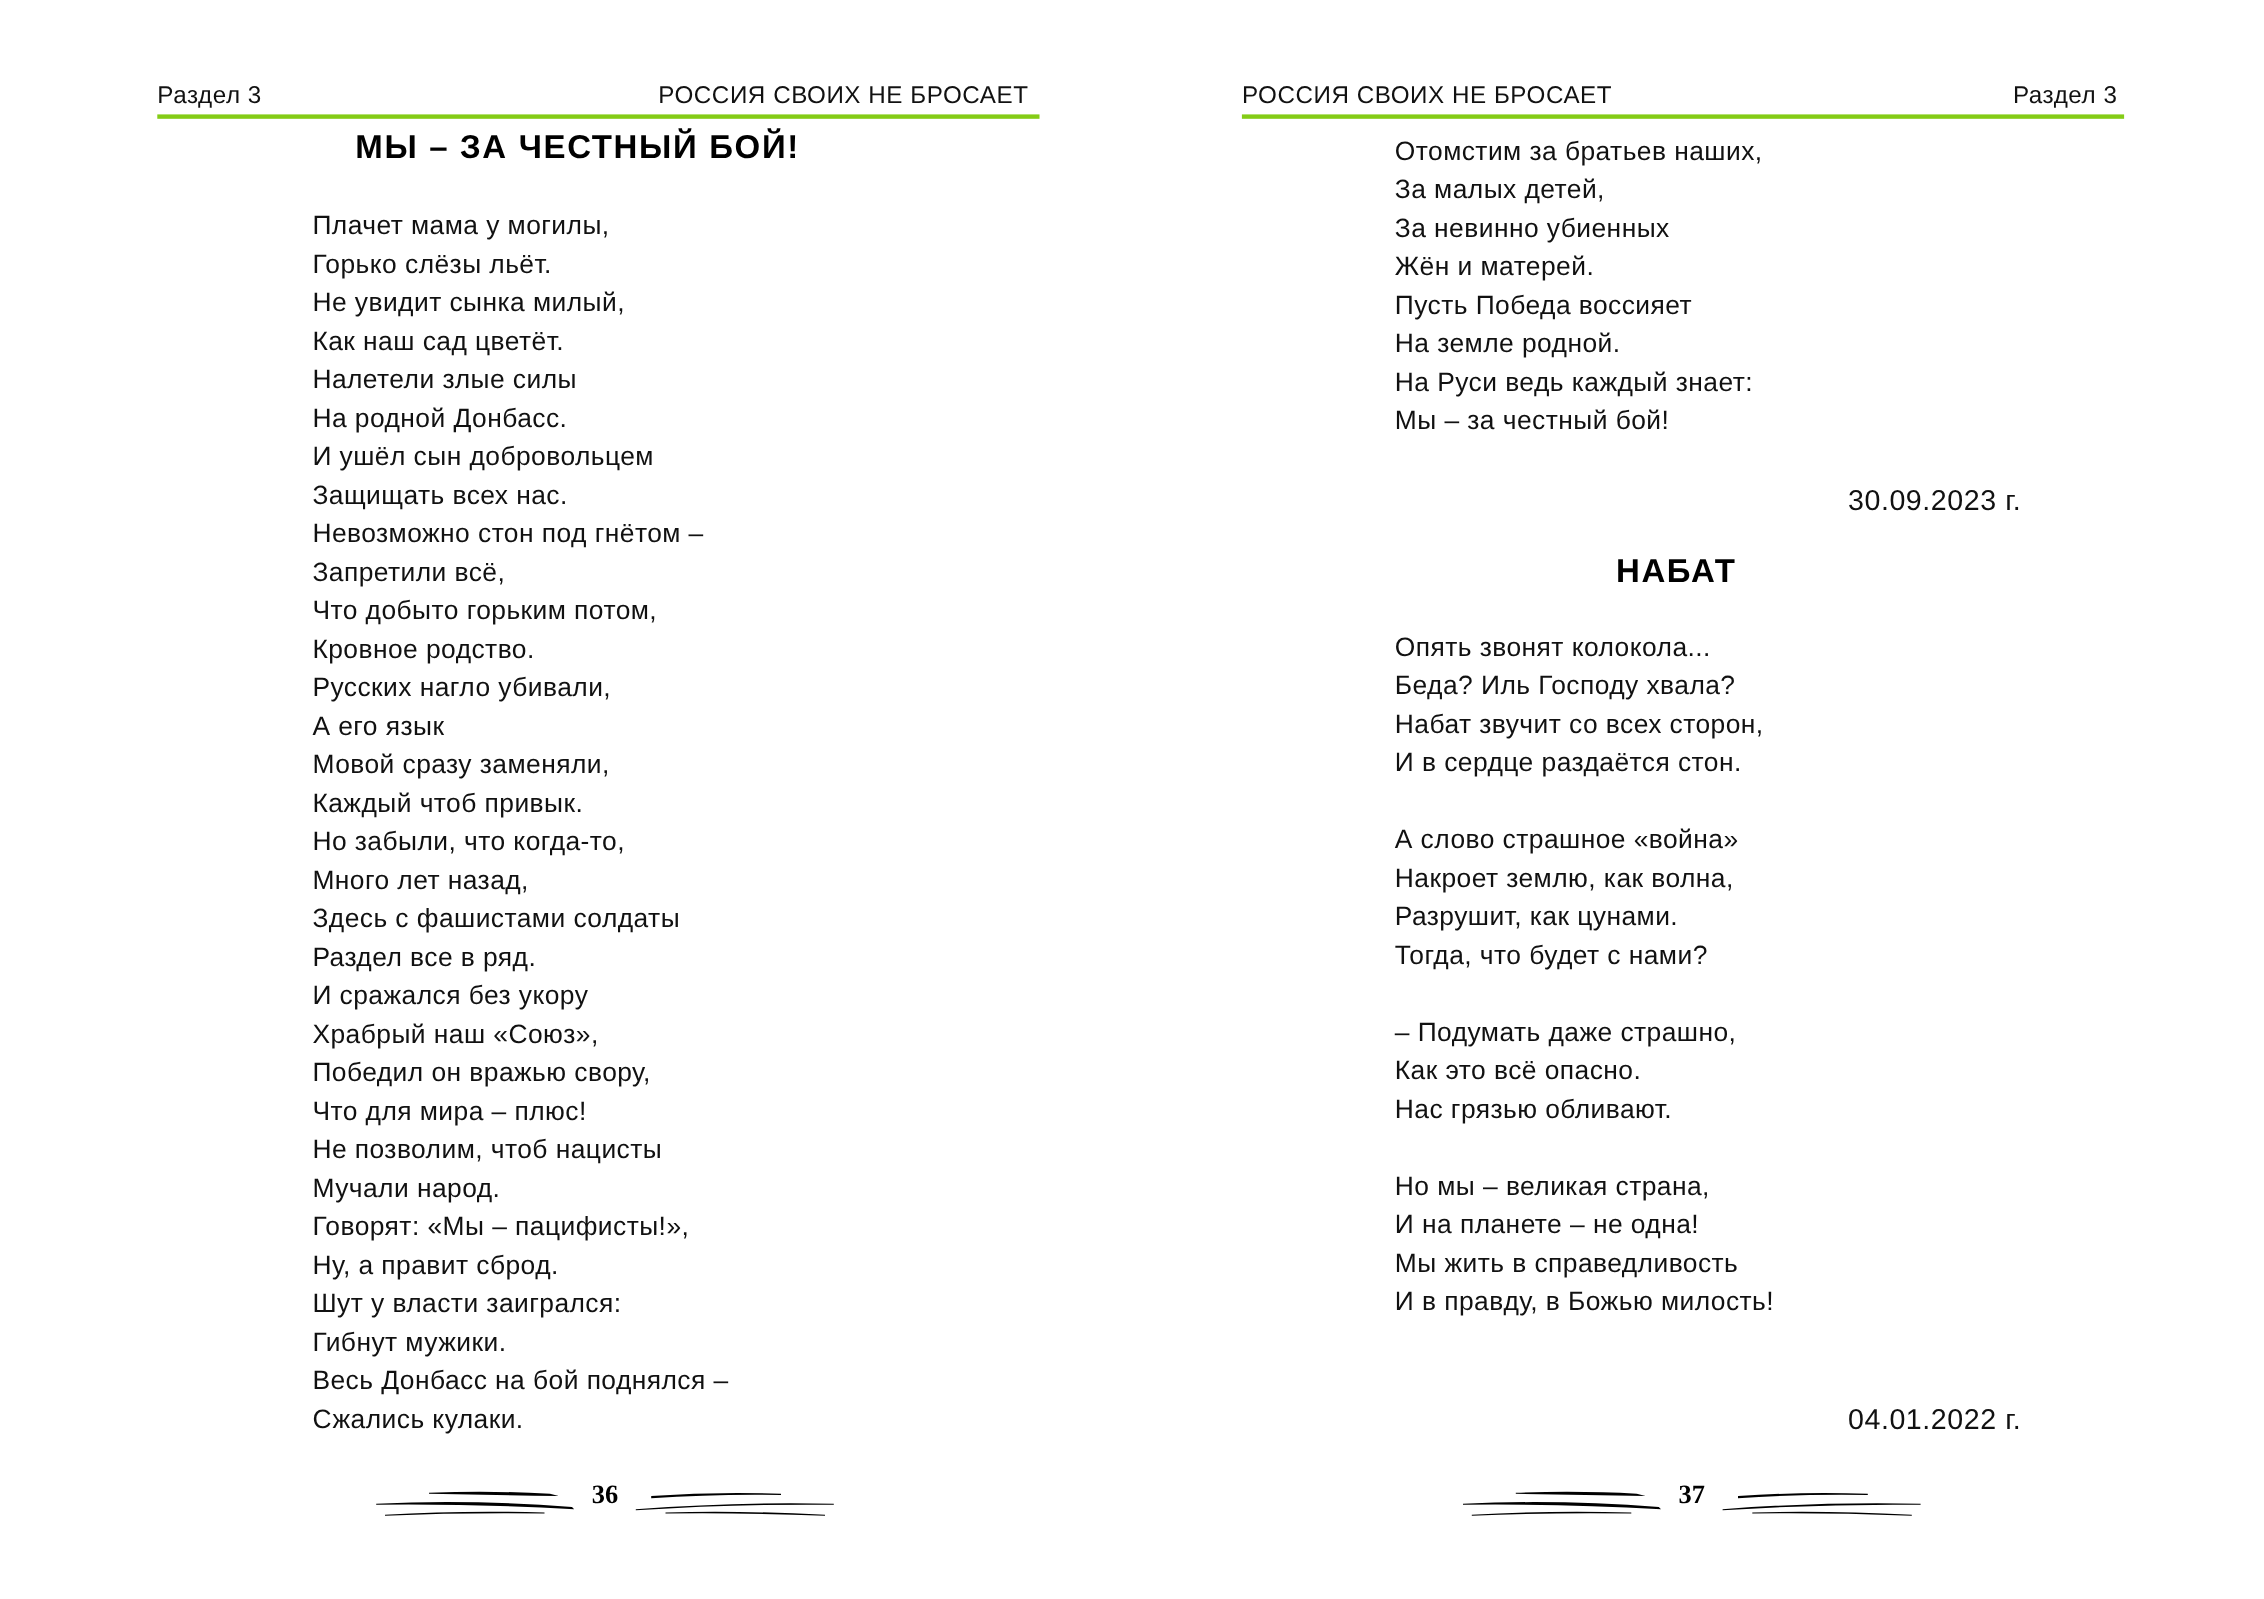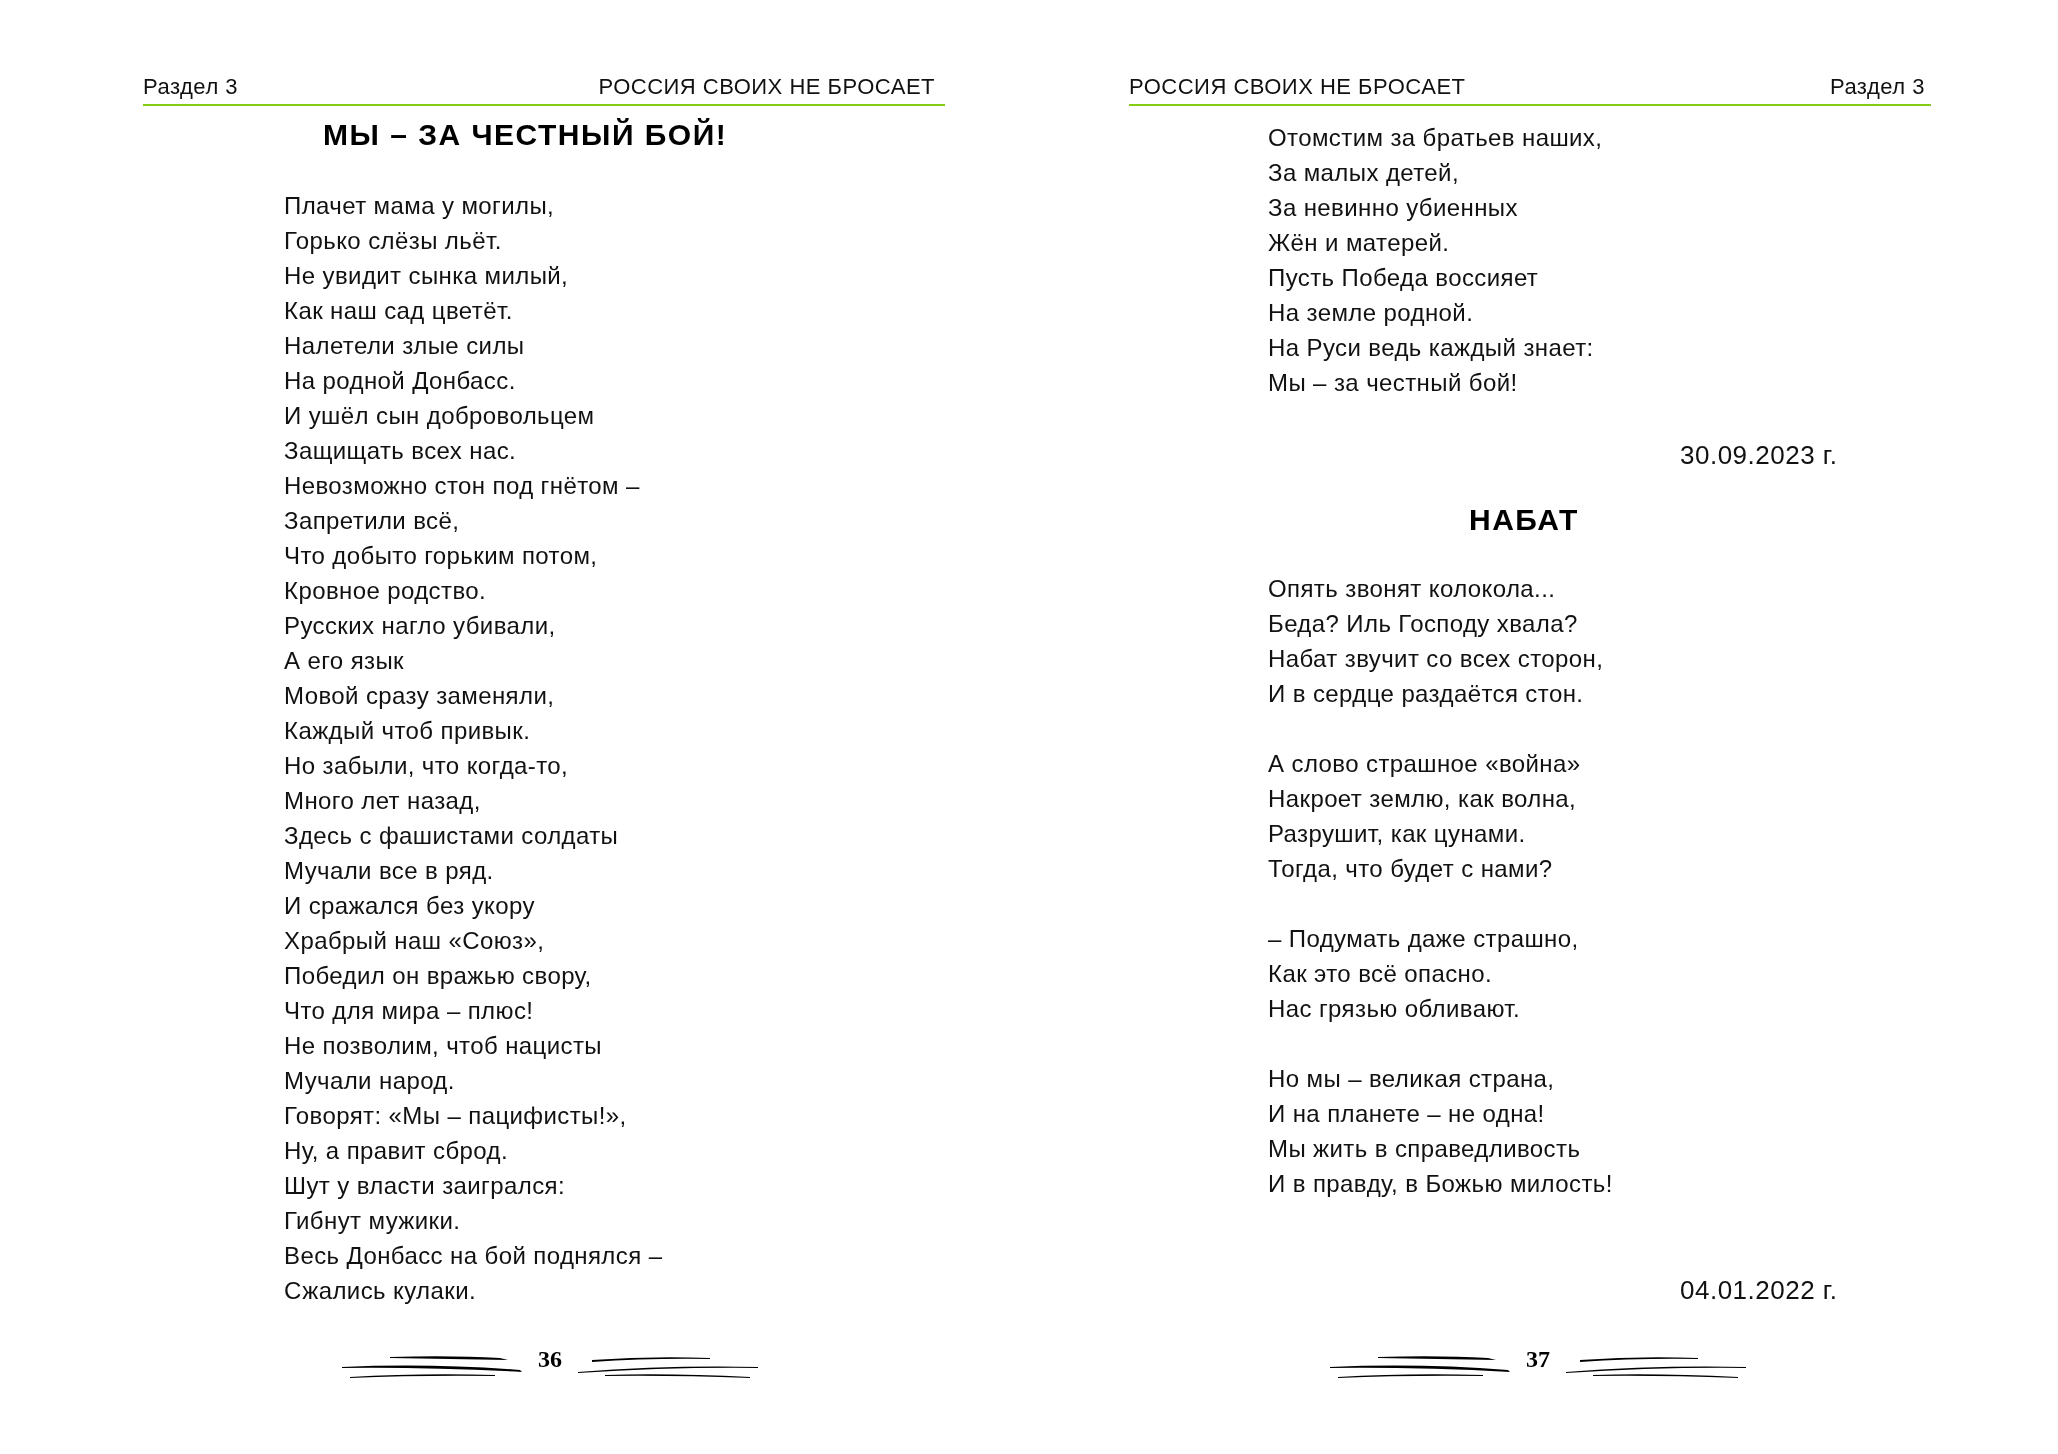--- a/index.html
+++ b/index.html
@@ -8,21 +8,21 @@
     font-family: "Liberation Sans", sans-serif; color: #111111;
   }
   .page { position: absolute; top: 0; height: 1454px; }
   .page-left { left: 0; width: 1029px; }
   .page-right { left: 1029px; width: 1029px; }
 
   .running-header {
     position: absolute; top: 72px; height: 32px;
     font-family: "Liberation Sans", sans-serif; font-size: 22px;
     letter-spacing: 0.5px; color: #111;
-    border-bottom: 2px solid #84cc16;
+    border-bottom: 4px solid #84cc16;
   }
   .page-left .running-header { left: 143px; width: 802px; }
   .page-right .running-header { left: 100px; width: 802px; }
   .running-header .rh-section, .running-header .rh-title {
     position: absolute; top: 2px; white-space: nowrap;
   }
   .page-left .rh-section { left: 0; }
   .page-left .rh-title { right: 10px; }
   .page-right .rh-title { left: 0; }
   .page-right .rh-section { right: 6px; }
@@ -89,21 +89,21 @@
     <span class="line">Запретили всё,</span>
     <span class="line">Что добыто горьким потом,</span>
     <span class="line">Кровное родство.</span>
     <span class="line">Русских нагло убивали,</span>
     <span class="line">А его язык</span>
     <span class="line">Мовой сразу заменяли,</span>
     <span class="line">Каждый чтоб привык.</span>
     <span class="line">Но забыли, что когда-то,</span>
     <span class="line">Много лет назад,</span>
     <span class="line">Здесь с фашистами солдаты</span>
-    <span class="line">Мучали все в ряд.</span>
+    <span class="line">Раздел все в ряд.</span>
     <span class="line">И сражался без укору</span>
     <span class="line">Храбрый наш «Союз»,</span>
     <span class="line">Победил он вражью свору,</span>
     <span class="line">Что для мира – плюс!</span>
     <span class="line">Не позволим, чтоб нацисты</span>
     <span class="line">Мучали народ.</span>
     <span class="line">Говорят: «Мы – пацифисты!»,</span>
     <span class="line">Ну, а правит сброд.</span>
     <span class="line">Шут у власти заигрался:</span>
     <span class="line">Гибнут мужики.</span>

